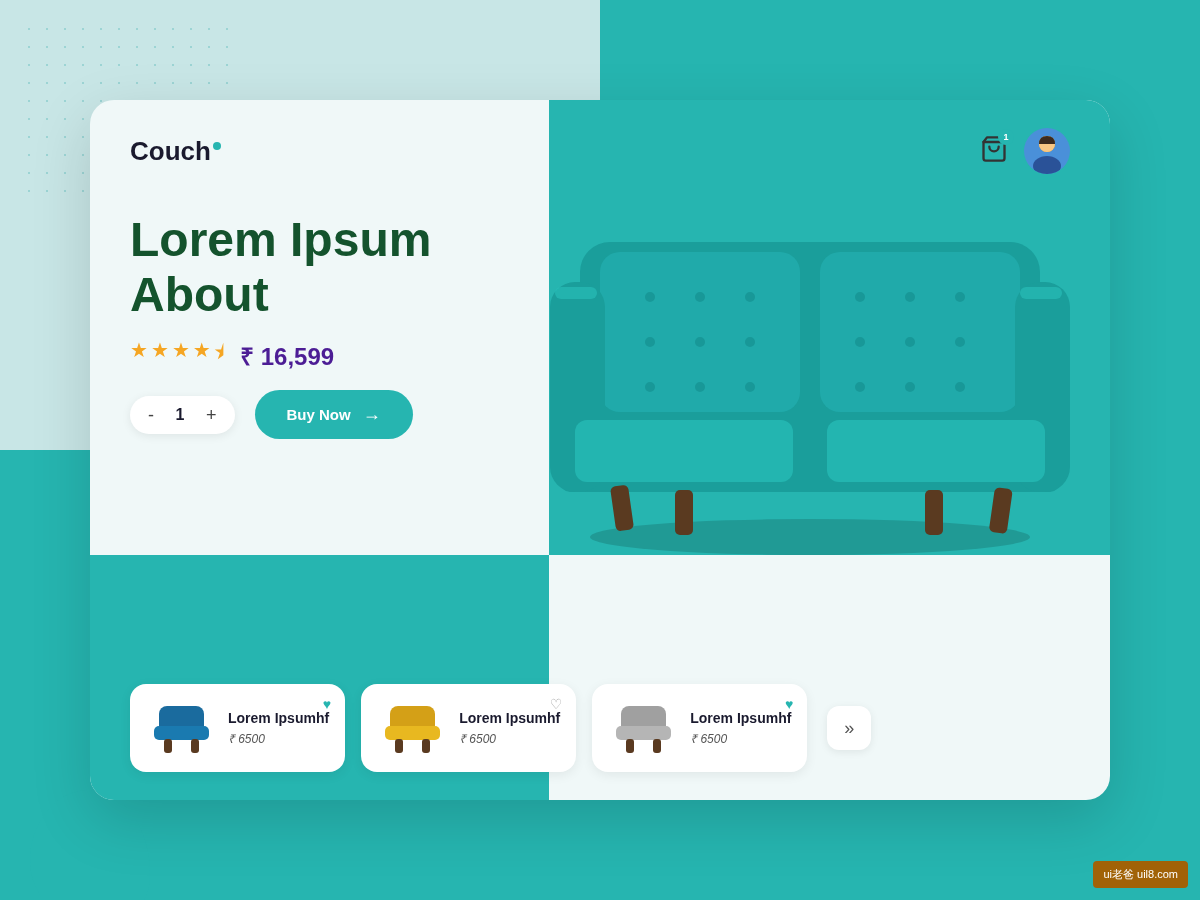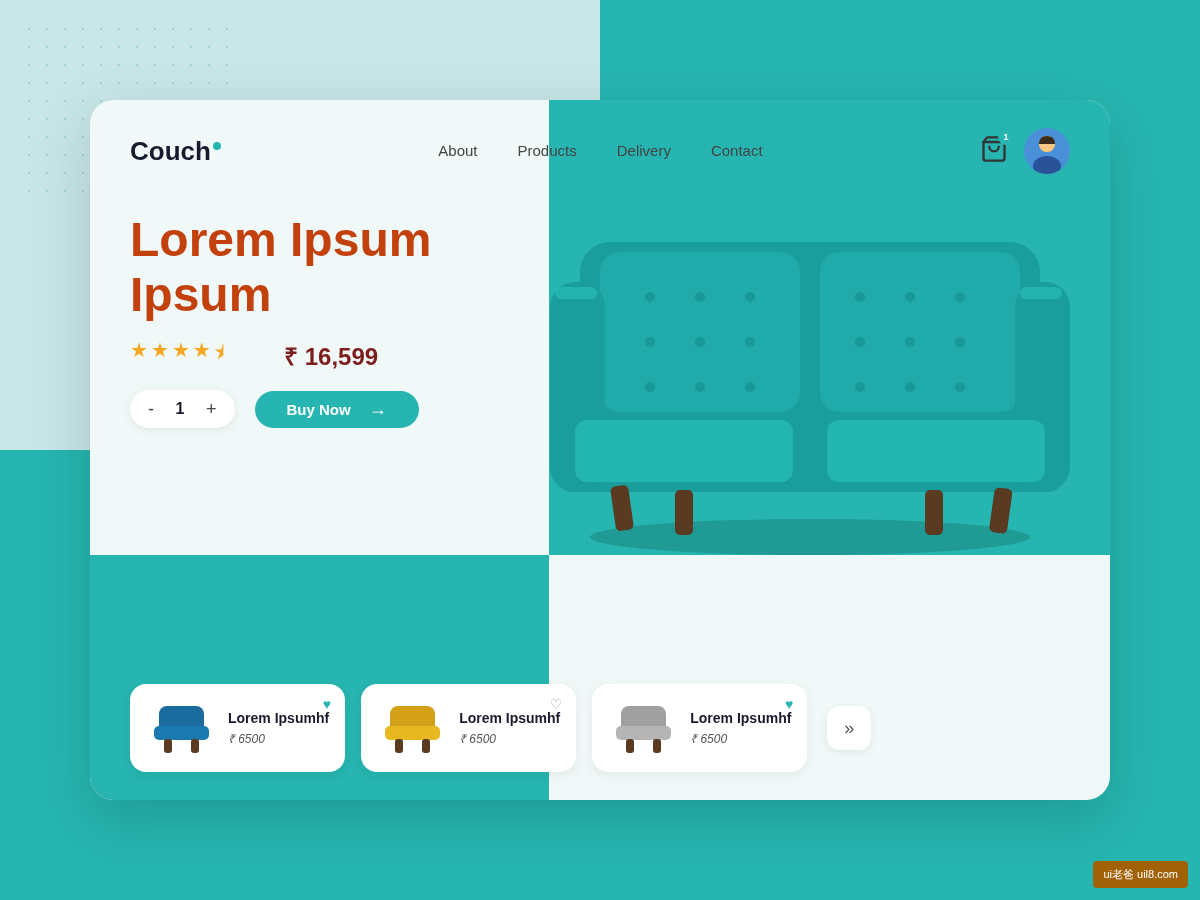--- a/index.html
+++ b/index.html
@@ -204,21 +204,21 @@
       width: 42%;
       display: flex;
       flex-direction: column;
       justify-content: flex-start;
       padding-top: 10px;
     }
 
     .product-title {
       font-size: 48px;
       font-weight: 800;
-      color: #c2410c;
+      color: #14532d;
       line-height: 1.15;
       margin-bottom: 16px;
     }
 
     .rating-price {
       display: flex;
       align-items: center;
       gap: 16px;
       margin-bottom: 18px;
     }
@@ -233,22 +233,21 @@
       color: #f5a623;
     }
 
     .star.half {
       color: #f5a623;
     }
 
     .price {
       font-size: 24px;
       font-weight: 700;
-      color: #7f1d1d;
-      margin-left: 44px;
+      color: #4c1d95;
     }
 
     .description {
       font-size: 13px;
       color: #666;
       line-height: 1.7;
       margin-bottom: 28px;
     }
 
     .actions {
@@ -283,27 +282,27 @@
       color: #1a1a2e;
       min-width: 20px;
       text-align: center;
     }
 
     .buy-btn {
       background: #26b5b0;
       color: white;
       border: none;
       border-radius: 30px;
-      padding: 8px 32px;
+      padding: 14px 32px;
       font-size: 15px;
       font-weight: 600;
       cursor: pointer;
       display: flex;
       align-items: center;
-      gap: 18px;
+      gap: 12px;
     }
 
     .buy-btn-arrow {
       font-size: 18px;
     }
 
     
     .right-content {
       width: 58%;
       position: relative;
@@ -412,34 +411,20 @@
 
   <div class="card-bg-top-right"></div>
   <div class="card-bg-bottom-left"></div>
 
   <nav class="navbar">
     <div class="logo">
       <span>Couch</span>
         <span class="logo-dot"></span>
     </div>
 
-    <ul class="nav-links">
-      <li>
-        <a href="#">About</a>
-      </li>
-      <li>
-        <a href="#">Products</a>
-      </li>
-      <li>
-        <a href="#">Delivery</a>
-      </li>
-      <li>
-        <a href="#">Contact</a>
-      </li>
-    </ul>
 
     <div class="nav-right">
       <div class="cart-icon-wrapper">
         <svg class="cart-svg" viewBox="0 0 24 24">
           <path d="M6 2L3 6v14a2 2 0 002 2h14a2 2 0 002-2V6l-3-4z" stroke-linecap="round" stroke-linejoin="round"></path>
           <line x1="3" y1="6" x2="21" y2="6" stroke-linecap="round"></line>
           <path d="M16 10a4 4 0 01-8 0" stroke-linecap="round" stroke-linejoin="round"></path>
         </svg>
         <div class="cart-badge">1</div>
       </div>
@@ -453,21 +438,21 @@
         </svg>
       </div>
     </div>
   </nav>
 
   <div class="card-content">
 
     <div class="left-content">
       <h1 class="product-title">
         <span>Lorem Ipsum</span><br>
-        <span>Ipsum</span>
+        <span>About</span>
       </h1>
 
       <div class="rating-price">
         <div class="stars">
           <span class="star">★</span>
           <span class="star">★</span>
           <span class="star">★</span>
           <span class="star">★</span>
           <span class="star half">⯨</span>
         </div>

